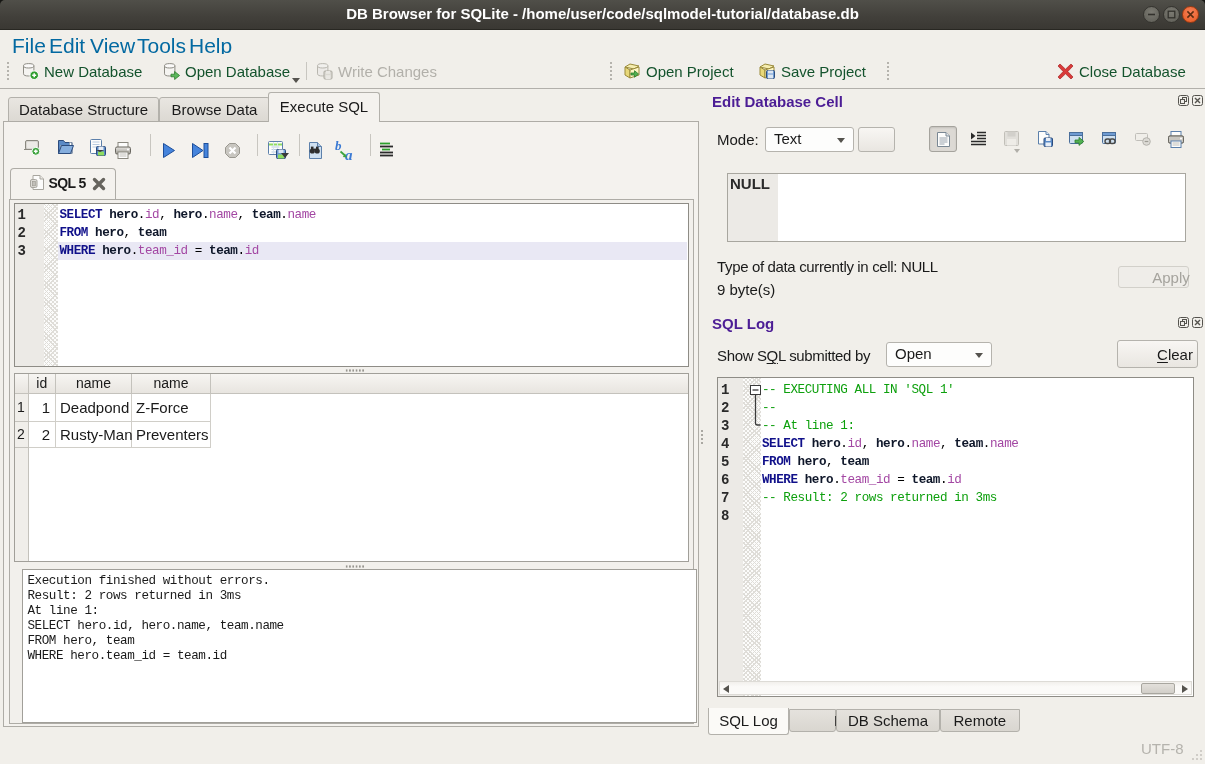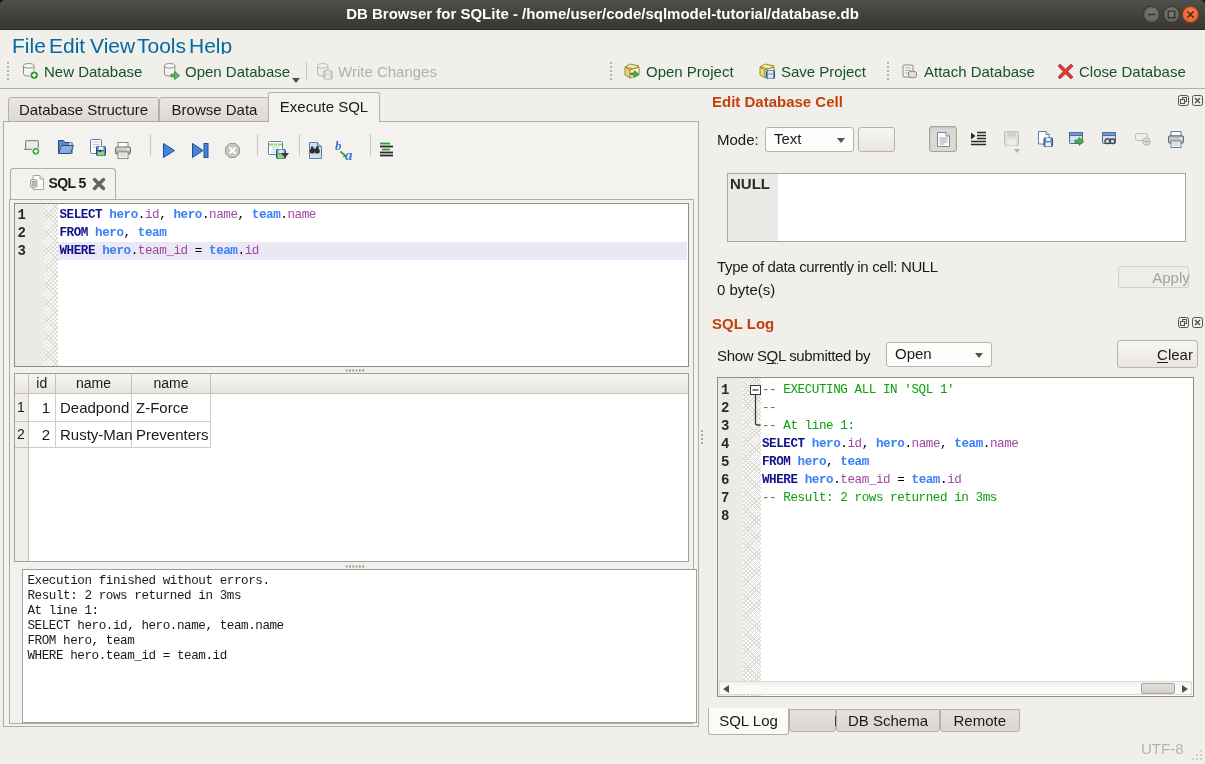--- a/index.html
+++ b/index.html
@@ -37,30 +37,30 @@
   border:1px solid #aeaca6; background:#f4f2ee; }
 #inframe { position:absolute; left:4.5px; top:77px; width:685px; height:525px;
   border:1px solid #aeaca6; background:#f2f0ec; }
 .codebox { position:absolute; background:#fff; border:1px solid #8e8c86; }
 .gutter { position:absolute; left:0; top:0; bottom:0; background:#eceae6; }
 .hatch { position:absolute; top:0; bottom:0; width:14px;
   background:repeating-linear-gradient(45deg,#dfddd8 0 1px,transparent 1px 3px),
              repeating-linear-gradient(135deg,#dfddd8 0 1px,transparent 1px 3px),#fcfcfb; }
 .mono { font-family:"Liberation Mono", monospace; }
 .kw { color:#10108a; font-weight:bold; }
-.tbl { color:#3b82f6; font-weight:bold;margin-top:16px; }
+.tbl { color:#0f172a; font-weight:bold;margin-top:16px; }
 .fld { color:#a347a3; }
 .cmt { color:#0da00d; }
 
 .ghead { position:absolute; background:linear-gradient(#f7f5f2,#e8e5e0); border-right:1px solid #c4c2bc; border-bottom:1px solid #c4c2bc;
   font-size:14px; text-align:center; color:#1a1a1a; }
 .gcell { position:absolute; border-right:1px solid #d0cec8; border-bottom:1px solid #d0cec8;
   font-size:15px; white-space:nowrap; color:#1a1a1a; }
 
-.rtitle { font-size:15px; color:#c2410c; font-weight:bold; }
+.rtitle { font-size:15px; color:#4c1d95; font-weight:bold; }
 .btn { position:absolute; border:1px solid #b5b3ad; border-radius:3px;
   background:linear-gradient(#f8f6f3,#e9e6e1); font-size:15px; color:#1a1a1a;
   display:flex; align-items:center; justify-content:center;padding-left:35px; }
 .btn.dis { color:#a5a39d; border-color:#d2d0ca; background:#efede9; }
 .combo { position:absolute; border:1px solid #b5b3ad; border-radius:3px; background:#fdfdfc;
   font-size:15px; color:#1a1a1a; }
 .combo .arr { position:absolute; right:8px; top:50%; margin-top:-2px; width:0; height:0;
   border-left:4px solid transparent; border-right:4px solid transparent; border-top:5px solid #55534e; }
 
 .btab { position:absolute; font-size:15px; color:#1a1a1a; text-align:center;
@@ -138,28 +138,20 @@
     <svg width="18" height="18" viewBox="0 0 18 18">
         <path d="M2 5 l5-3 9 2 -5 3 z" fill="#f5edaf" stroke="#9a8a3a"></path>
         <path d="M2 5 l5 3 v8 l-5-3 z" fill="#e8d87a" stroke="#9a8a3a"></path>
         <path d="M7 8 l9-3 v8 l-9 3 z" fill="#fdf6c5" stroke="#9a8a3a"></path>
         <rect x="8.5" y="8.5" width="8" height="8" rx="1" fill="#6f9bd2" stroke="#2c4c7d"></rect>
         <rect x="10" y="8.5" width="5" height="3" fill="#dce6f2"></rect>
         <rect x="10" y="12.5" width="5" height="4" fill="#dce6f2"></rect>
       </svg>
     Save Project</div>
   <div class="tbhandle" style="left:886px"></div>
-  <div class="tbitem" style="left:901px">
-    <svg width="18" height="18" viewBox="0 0 18 18">
-        <rect x="2" y="3" width="10" height="12" rx="1" fill="#f5f4f1" stroke="#8a887f"></rect>
-        <path d="M4 6h6M4 8.5h6M4 11h4" stroke="#b0aea8"></path>
-        <ellipse cx="11.5" cy="11" rx="4" ry="1.8" fill="#e0deda" stroke="#8a887f"></ellipse>
-        <path d="M7.5 11 v3 a4 1.8 0 0 0 8 0 v-3" fill="#e0deda" stroke="#8a887f"></path>
-      </svg>
-    Attach Database</div>
   <div class="tbitem" style="left:1057px">
     <svg width="17" height="17" viewBox="0 0 17 17">
         <path d="M3 1 L8.5 6.2 L14 1 L16 3 L10.8 8.5 L16 14 L14 16 L8.5 10.8 L3 16 L1 14 L6.2 8.5 L1 3 Z" fill="#d93a3a" stroke="#a82525" stroke-width="0.7"></path>
       </svg>
     Close Database</div>
 </div>
 
 <div class="mtab" style="left:8px;top:97px;width:151px;height:25px;line-height:24px;">Database Structure</div>
 <div class="mtab" style="left:159px;top:97px;width:111px;height:25px;line-height:24px;">Browse Data</div>
 <div class="mtab on" style="left:268px;top:92px;width:112px;height:30px;line-height:28px;">Execute SQL</div>
@@ -381,21 +373,21 @@
       <rect x="5" y="11" width="10" height="6.5" fill="#fdfdfc" stroke="#5c80ab"></rect>
       <path d="M6.5 13h7M6.5 15h7" stroke="#c0beb8"></path>
     </svg>
 </div>
 
 <div class="codebox" style="left:727px;top:173px;width:459px;height:69px;border-color:#a8a69f;">
   <div class="abs" style="left:0;top:0;width:50px;height:67px;background:#eceae6;"></div>
   <div class="abs" style="left:2px;top:1px;font-size:15px;font-weight:bold;color:#2a2a2a;">NULL</div>
 </div>
 <div class="abs" style="left:717px;top:258px;font-size:15px;letter-spacing:-0.35px;color:#1a1a1a;">Type of data currently in cell: NULL</div>
-<div class="abs" style="left:717px;top:281px;font-size:15px;color:#1a1a1a;">0 byte(s)</div>
+<div class="abs" style="left:717px;top:281px;font-size:15px;color:#1a1a1a;">9 byte(s)</div>
 <div class="btn dis" style="left:1118px;top:266px;width:71px;height:22px;">Apply</div>
 
 <div class="abs rtitle" style="left:712px;top:315px;">SQL Log</div>
 <svg class="abs" style="left:1178px;top:317px" width="11" height="11" viewBox="0 0 11 11">
     <rect x="0.5" y="0.5" width="10" height="10" rx="2" fill="none" stroke="#55534e"></rect>
     <rect x="4.5" y="2.5" width="4" height="4" fill="none" stroke="#55534e"></rect>
     <rect x="2.5" y="4.5" width="4" height="4" fill="#f0eeea" stroke="#55534e"></rect>
   </svg>
 <svg class="abs" style="left:1192px;top:317px" width="11" height="11" viewBox="0 0 11 11">
     <rect x="0.5" y="0.5" width="10" height="10" rx="2" fill="none" stroke="#55534e"></rect>

